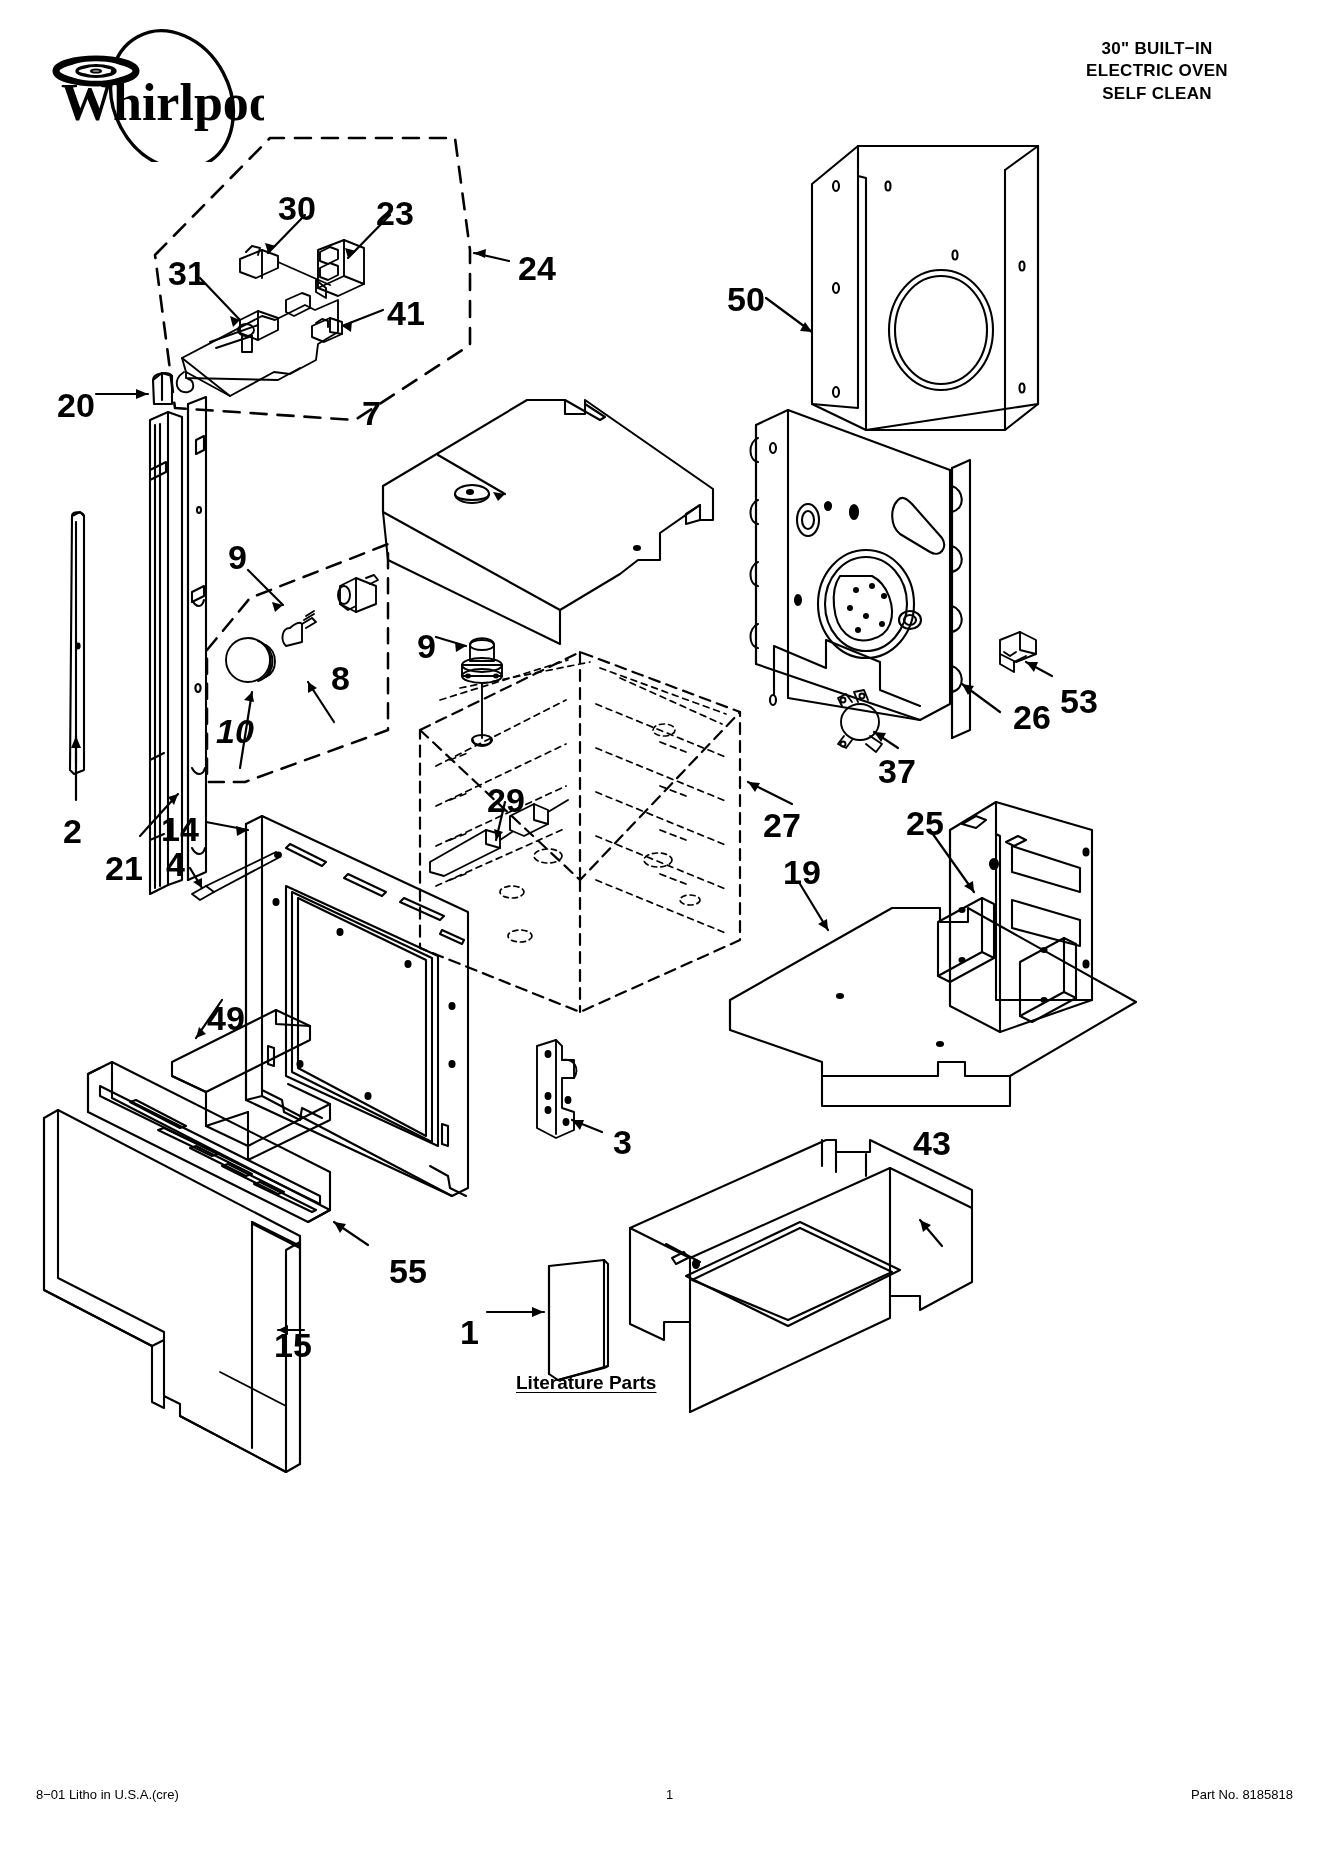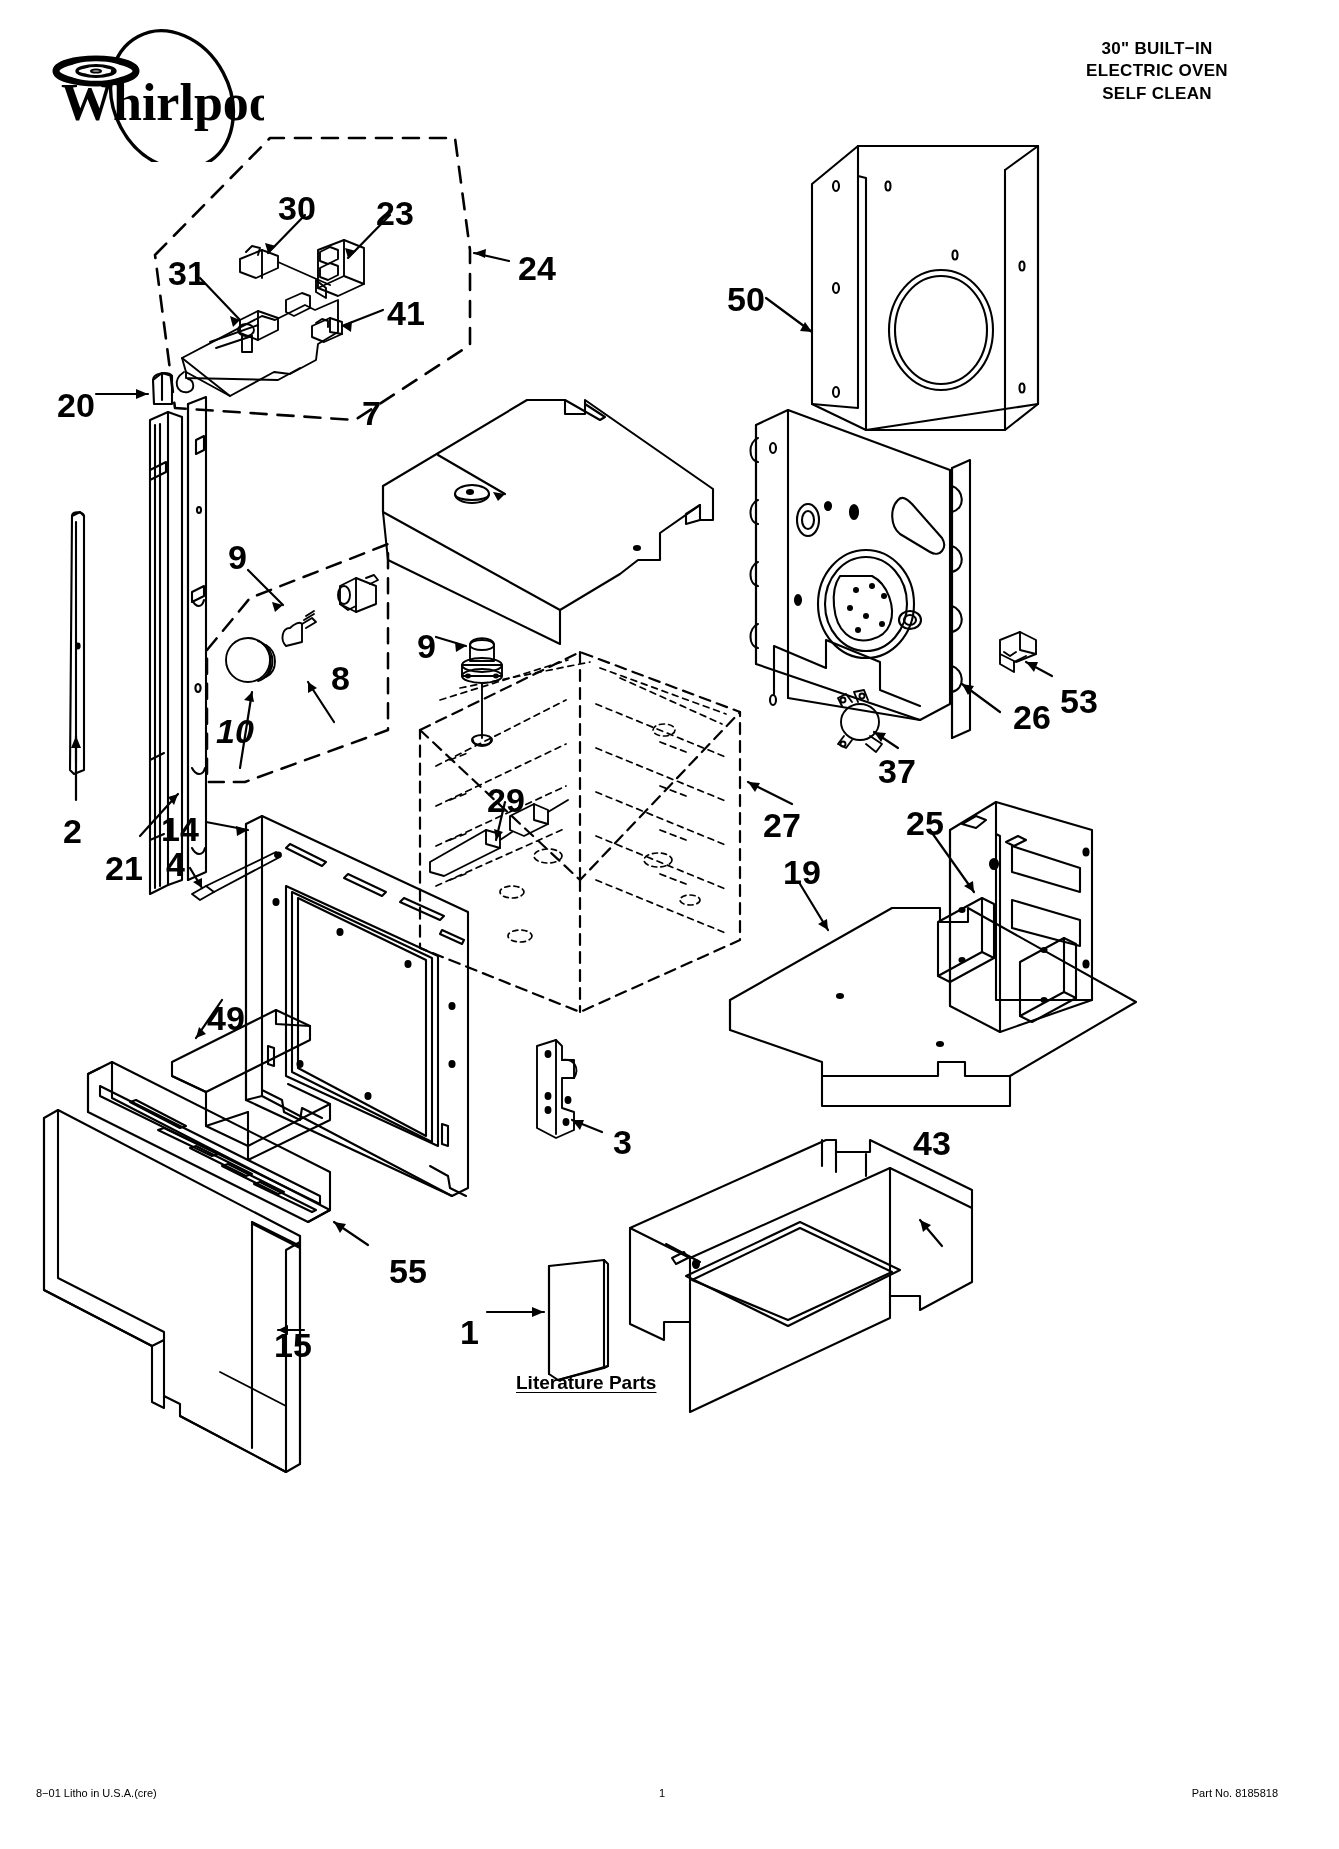--- a/index.html
+++ b/index.html
@@ -23,21 +23,21 @@
   .title-colors{font-size:19px;font-weight:bold;margin-top:4px;line-height:1.15;}
   .title-colors .c1{display:inline-block;min-width:150px;}
   .title-colors .c2{display:inline-block;}
 
   .spec-block{
     position:absolute;right:52px;top:38px;width:260px;text-align:center;
     font-size:17px;font-weight:bold;line-height:1.32;letter-spacing:.3px;
   }
 
   
-  .footer{position:absolute;left:0;right:15px;bottom:36px;height:26px;font-size:11px;}
+  .footer{position:absolute;left:0;right:0;bottom:36px;height:26px;font-size:13px;}
   .footer .f-left{position:absolute;left:36px;top:0;}
   .footer .f-center{position:absolute;left:0;right:0;top:0;text-align:center;}
   .footer .f-right{position:absolute;right:46px;top:0;margin-left:13px;}
 
   
   .diagram{position:absolute;left:0;top:0;width:1339px;height:1849px;}
   .diagram svg{position:absolute;left:0;top:0;}
 
   
   .callout{

